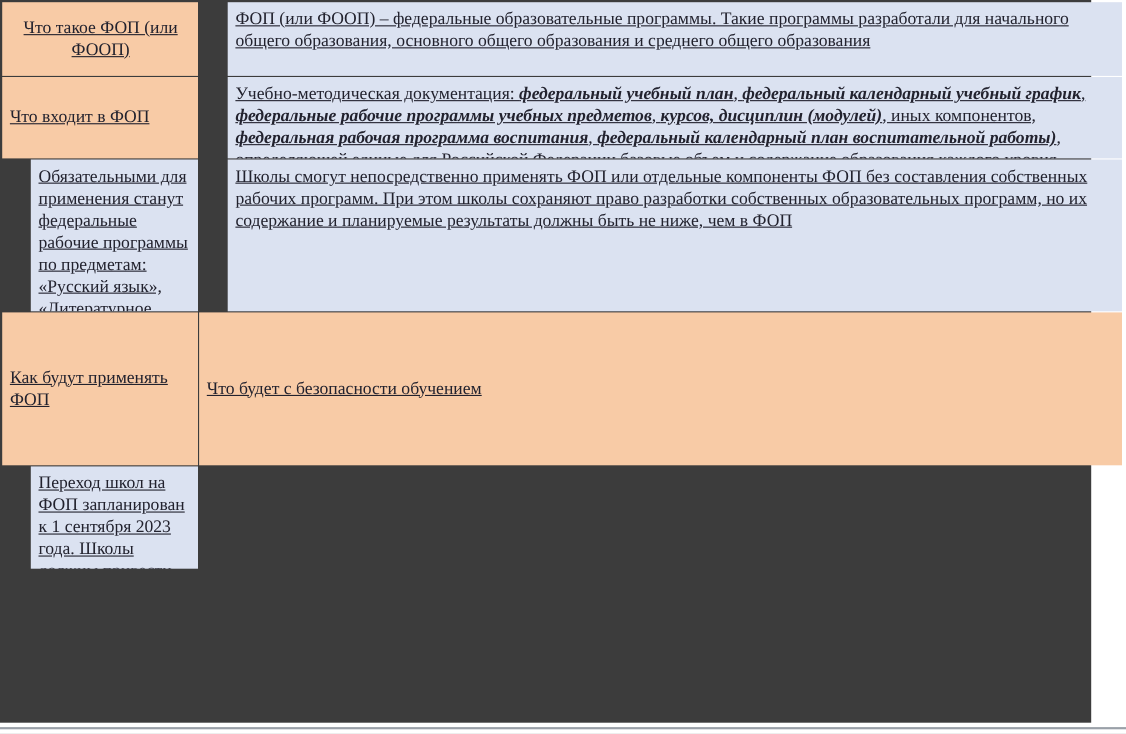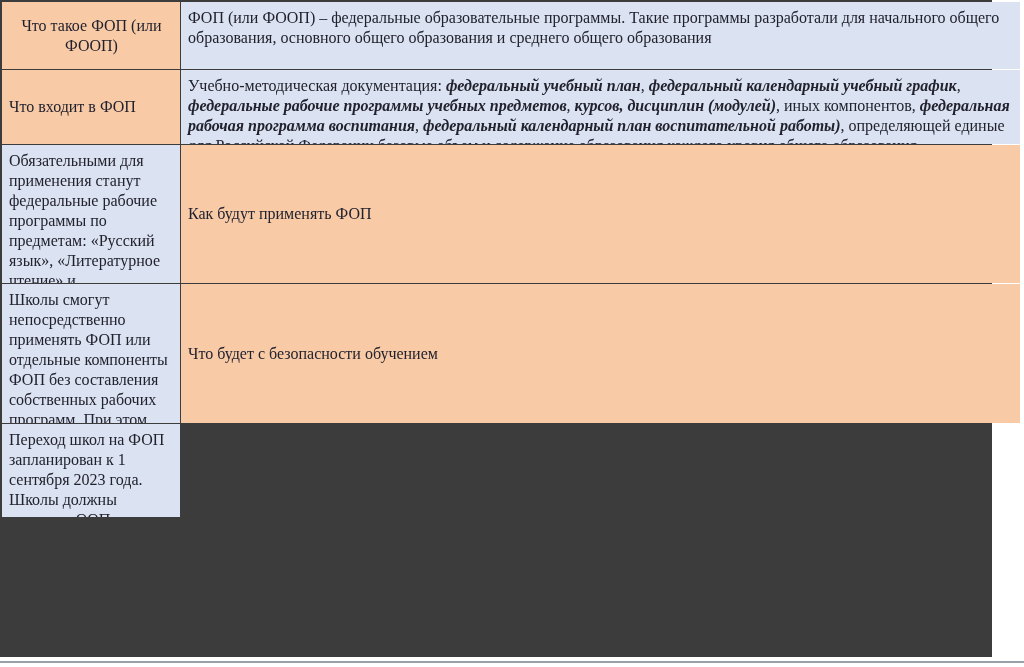--- a/index.html
+++ b/index.html
@@ -18,35 +18,37 @@
   .fop-table{
     position:absolute;top:0;left:0;
     width:992px;height:657px;
     box-sizing:border-box;
     background:var(--border);
     padding:2px;
     display:grid;
     grid-template-columns:178px 839px;
     grid-template-rows:67px 74px 138px 139px 93px 71px 65px;
     gap:1px;
+    text-decoration:underline;
   }
   .cell{box-sizing:border-box;overflow:hidden;}
   .q{
     background:var(--q-bg);
     display:flex;flex-direction:column;justify-content:center;
     padding:2px 6px 2px 7px;
     font-size:16px;line-height:20px;
   }
   .q.center{text-align:center;}
   .q.left{text-align:left;}
   .a{
     background:var(--a-bg);
     padding:6px 8px 2px 7px;
     font-size:16px;line-height:20px;
     text-align:left;
+    margin-left:26px;
   }
   .a .bi{font-weight:bold;font-style:italic;}
   .page-bottom-divider{
     position:absolute;left:0;top:661px;width:1024px;height:2px;
     background:var(--divider);
   }
 </style>
 </head>
 <body>
 
@@ -58,24 +60,24 @@
   <div class="cell a"><span>ФОП (или ФООП) – федеральные образовательные программы. Такие программы разработали для начального общего образования, основного общего образования и среднего общего образования</span></div>
 
 
   <div class="cell q left">
     <span>Что входит в ФОП</span>
   </div>
   <div class="cell a"><span>Учебно-методическая документация: </span><span class="bi">федеральный учебный план</span><span>, </span><span class="bi">федеральный календарный учебный график</span><span>, </span><span class="bi">федеральные рабочие программы учебных предметов</span><span>, </span><span class="bi">курсов, дисциплин (модулей)</span><span>, иных компонентов, </span><span class="bi">федеральная рабочая программа воспитания</span><span>, </span><span class="bi">федеральный календарный план воспитательной работы)</span><span>, определяющей единые для Российской Федерации базовые объем и содержание образования каждого уровня общего образования, планируемые результаты освоения образовательной программы</span></div>
 
   <div class="cell a"><span>Обязательными для применения станут федеральные рабочие программы по предметам: «Русский язык», «Литературное чтение» и «Окружающий мир» в начальных классах и «Русский язык», «Литература», «История», «Обществознание», «География» и «Основы безопасности жизнедеятельности» для основного общего и среднего общего образования. Обязательной к выполнению станет и федеральная рабочая программа воспитания, и федеральный календарный план воспитательной работы</span></div>
 
+  <div class="cell a"><span>Школы смогут непосредственно применять ФОП или отдельные компоненты ФОП без составления собственных рабочих программ. При этом школы сохраняют право разработки собственных образовательных программ, но их содержание и планируемые результаты должны быть не ниже, чем в ФОП</span></div>
   <div class="cell q left">
     <span>Как будут применять ФОП</span>
   </div>
-  <div class="cell a"><span>Школы смогут непосредственно применять ФОП или отдельные компоненты ФОП без составления собственных рабочих программ. При этом школы сохраняют право разработки собственных образовательных программ, но их содержание и планируемые результаты должны быть не ниже, чем в ФОП</span></div>
 
   <div class="cell q left">
     <span>Что будет с безопасности обучением</span>
   </div>
 
   <div class="cell a"><span>Переход школ на ФОП запланирован к 1 сентября 2023 года. Школы должны привести ООП в соответствие с ФОП до 1 сентября 2023 года (п.4 ст.3 Федеральный закон "О внесении изменений в Федеральный закон "Об образовании в Российской Федерации" от 24.09.2022 № 371-ФЗ)</span></div>
 
 </div>
 
 <div class="page-bottom-divider"></div>

